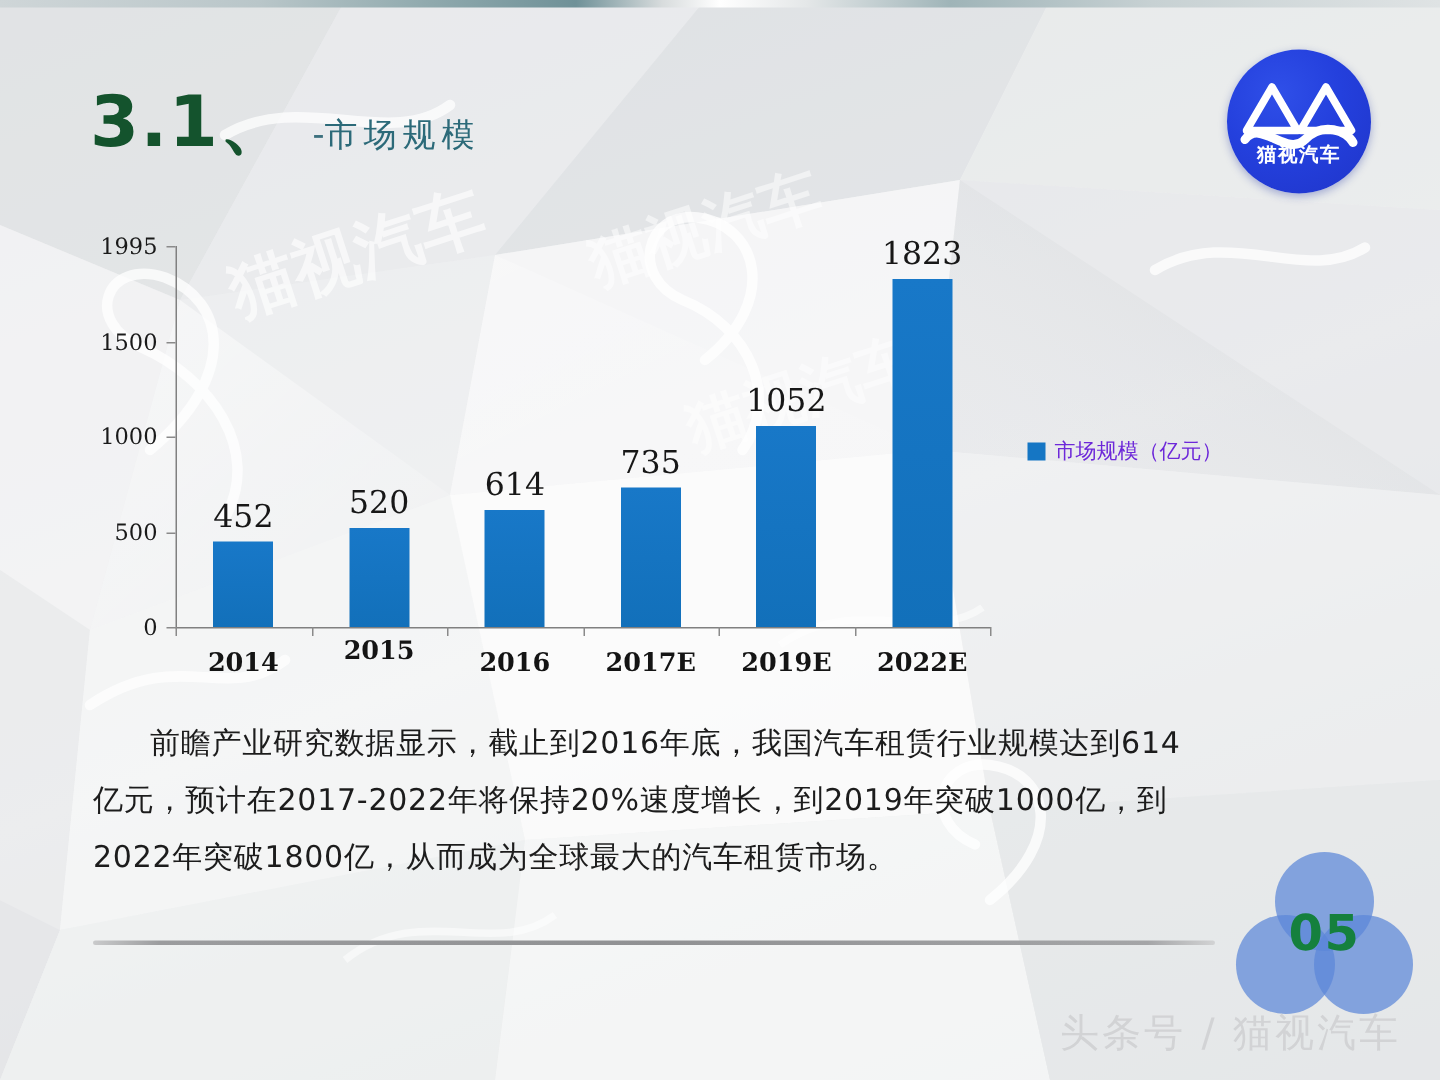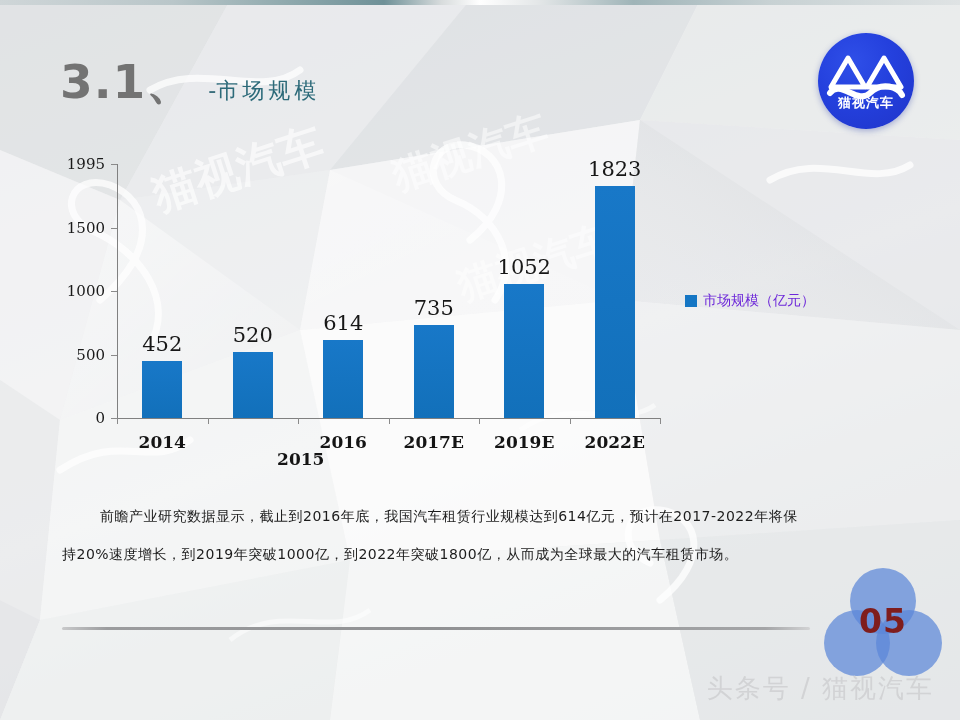--- a/index.html
+++ b/index.html
@@ -49,21 +49,21 @@
     left: 60px;
     top: 58px;
     display: flex;
     align-items: baseline;
     white-space: nowrap;
   }
   .title-main {
     font-family: "DejaVu Sans", "Liberation Sans", sans-serif;
     font-size: 47px;
     font-weight: 700;
-    color: #737373;
+    color: #14532d;
     letter-spacing: 1px;
     line-height: 1;
   }
   .title-dash {
     font-size: 24px;
     color: #3b6f7d;
     margin-left: 14px;
     font-weight: 400;
   }
   .title-sub {
@@ -167,24 +167,24 @@
   .legend-label {
     font-family: "DejaVu Sans", "Liberation Sans", sans-serif;
     font-size: 14px;
     color: #6d28d9;
   }
 
   
   .body-text {
     position: absolute;
     left: 62px;
-    top: 497px;
+    top: 476px;
     width: 740px;
     font-family: "DejaVu Sans", "Liberation Sans", sans-serif;
-    font-size: 14px;
+    font-size: 20px;
     line-height: 38px;
     color: #1c1c1c;
     text-indent: 38px;
     letter-spacing: 0.5px;
   }
 
   
   .divider {
     position: absolute;
     left: 62px;
@@ -215,21 +215,21 @@
   .page-badge .c-left { left: 0px;  top: 42px; }
   .page-badge .c-right{ left: 52px; top: 42px; }
   .page-num {
     position: absolute;
     left: 0; right: 0;
     top: 34px;
     text-align: center;
     font-family: "DejaVu Sans", "Liberation Sans", sans-serif;
     font-size: 33px;
     font-weight: 700;
-    color: #7f1d1d;
+    color: #15803d;
     letter-spacing: 1px;
   }
 
   
   .wm-bottom {
     position: absolute;
     right: 26px;
     bottom: 14px;
     font-family: "DejaVu Sans", "Liberation Sans", sans-serif;
     font-size: 26px;
@@ -335,21 +335,21 @@
       <div class="tick" style="left: 56px; top: 77.5px; width: 6px; height: 1px;"></div>
       <div class="y-label" style="left: -10px; top: 77.5px; width: 60px;">1500</div>
       <div class="tick" style="left: 56px; top: 14px; width: 6px; height: 1px;"></div>
       <div class="y-label" style="left: -10px; top: 14px; width: 60px;">1995</div>
       <div class="bar" style="left: 87.25px; top: 210.596px; width: 40px; height: 57.404px;"></div>
       <div class="bar-value" style="left: 107.25px; top: 181.596px;">452</div>
       <div class="x-label" style="left: 107.25px; top: 282px;">2014</div>
       <div class="tick" style="left: 62px; top: 268px; width: 1px; height: 6px;"></div>
       <div class="bar" style="left: 177.75px; top: 201.96px; width: 40px; height: 66.04px;"></div>
       <div class="bar-value" style="left: 197.75px; top: 172.96px;">520</div>
-      <div class="x-label" style="left: 197.75px; top: 299px; margin-left: 48px;">2015</div>
+      <div class="x-label" style="left: 197.75px; top: 274px;">2015</div>
       <div class="tick" style="left: 152.5px; top: 268px; width: 1px; height: 6px;"></div>
       <div class="bar" style="left: 268.25px; top: 190.022px; width: 40px; height: 77.978px;"></div>
       <div class="bar-value" style="left: 288.25px; top: 161.022px;">614</div>
       <div class="x-label" style="left: 288.25px; top: 282px;">2016</div>
       <div class="tick" style="left: 243px; top: 268px; width: 1px; height: 6px;"></div>
       <div class="bar" style="left: 358.75px; top: 174.655px; width: 40px; height: 93.345px;"></div>
       <div class="bar-value" style="left: 378.75px; top: 145.655px;">735</div>
       <div class="x-label" style="left: 378.75px; top: 282px;">2017E</div>
       <div class="tick" style="left: 333.5px; top: 268px; width: 1px; height: 6px;"></div>
       <div class="bar" style="left: 449.25px; top: 134.396px; width: 40px; height: 133.604px;"></div>

